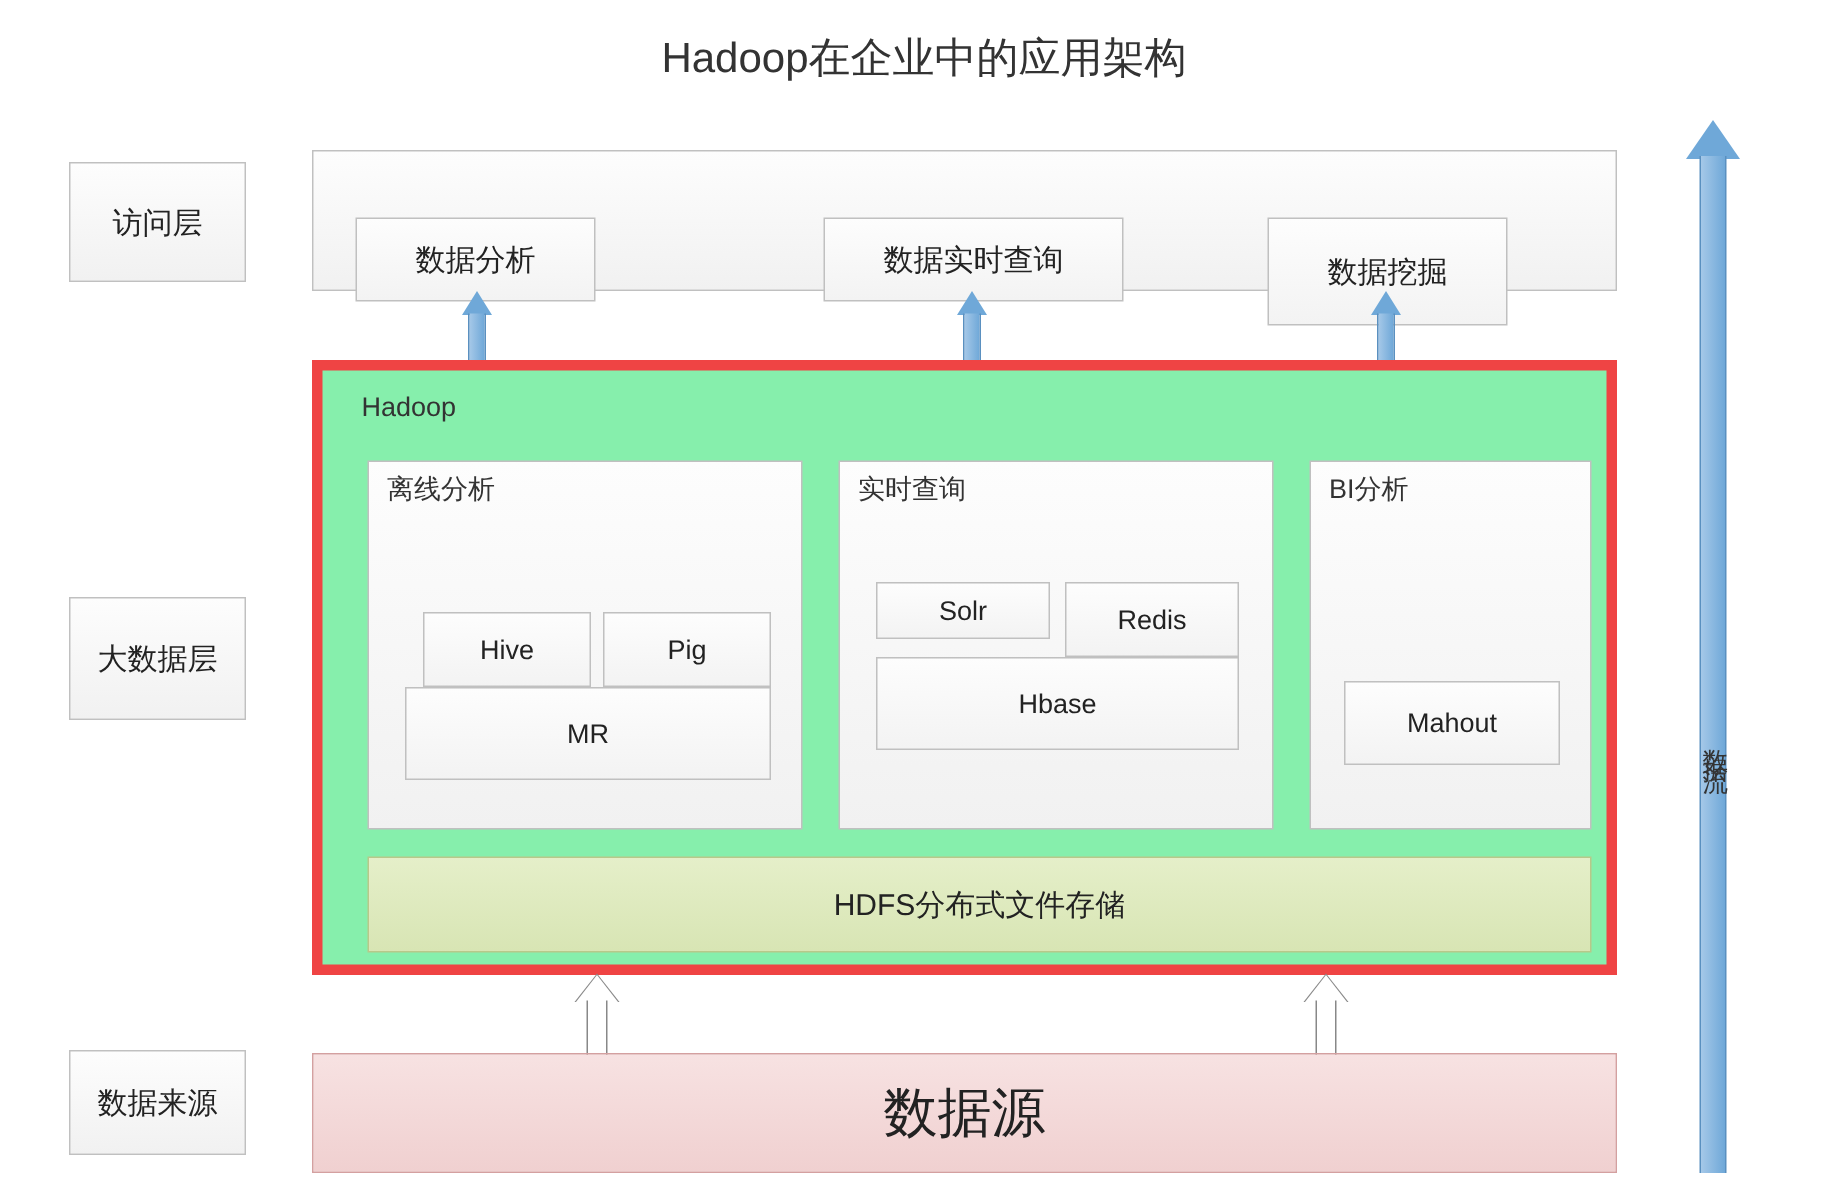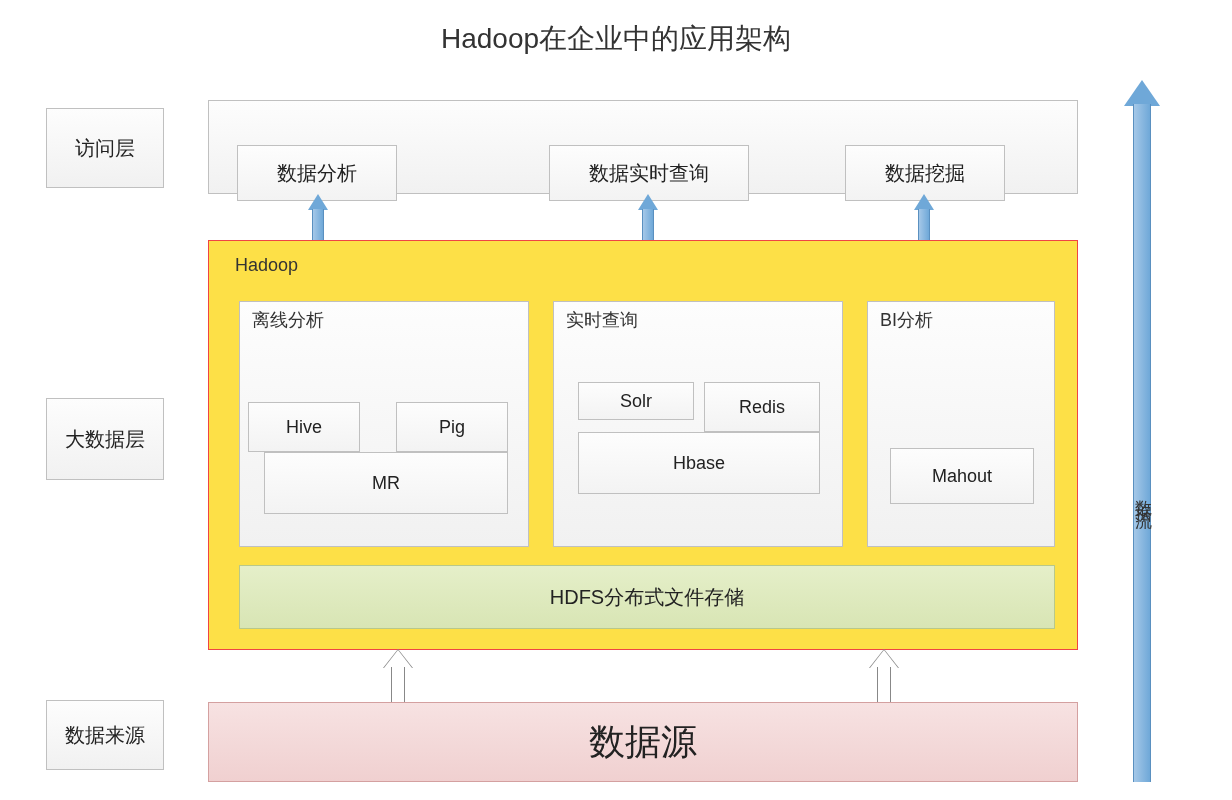--- a/index.html
+++ b/index.html
@@ -47,22 +47,22 @@
     display: flex;
     align-items: center;
     justify-content: center;
     font-size: 20px;
     padding: 12px 24px;
     color: #222;
     margin-top: 26px;
   }
   .hadoop-container {
     position: absolute;
-    background: #fde047;
-    border: 1px solid #ef4444;
+    background: #86efac;
+    border: 7px solid #ef4444;
   }
   .hadoop-label {
     position: absolute;
     font-size: 18px;
     color: #333;
   }
   .module-group {
     position: absolute;
     border: 1px solid #c0c0c0;
     background: linear-gradient(to bottom, #fdfdfd, #f1f1f1);
@@ -182,42 +182,42 @@
 
 <div class="title">Hadoop在企业中的应用架构</div>
 
 <div class="layer-label" style="left:46px; top:108px; width:118px; height:80px;">访问层</div>
 <div class="layer-label" style="left:46px; top:398px; width:118px; height:82px;">大数据层</div>
 <div class="layer-label" style="left:46px; top:700px; width:118px; height:70px;">数据来源</div>
 
 <div class="access-layer" style="left:208px; top:100px; width:870px; height:94px;">
   <div class="access-box" style="position:absolute; left:28px; top:18px; width:160px; height:56px;">数据分析</div>
   <div class="access-box" style="position:absolute; left:340px; top:18px; width:200px; height:56px;">数据实时查询</div>
-  <div class="access-box" style="position:absolute; left:636px; top:18px; width:160px; height:56px;">数据挖掘</div>
+  <div class="access-box" style="position:absolute; left:636px; top:18px; width:160px; height:72px;">数据挖掘</div>
 </div>
 
 <div class="arrow-blue-up" style="left:308px; top:194px; height:108px;">
   <div class="head"></div>
   <div class="shaft" style="top:15px; height:93px;"></div>
 </div>
 <div class="arrow-blue-up" style="left:638px; top:194px; height:108px;">
   <div class="head"></div>
   <div class="shaft" style="top:15px; height:93px;"></div>
 </div>
 <div class="arrow-blue-up" style="left:914px; top:194px; height:108px;">
   <div class="head"></div>
   <div class="shaft" style="top:15px; height:93px;"></div>
 </div>
 
 <div class="hadoop-container" style="left:208px; top:240px; width:870px; height:410px;">
   <div class="hadoop-label" style="top:14px; left:26px;">Hadoop</div>
 
   <div class="module-group" style="left:30px; top:60px; width:290px; height:246px;">
     <div class="module-group-title">离线分析</div>
-    <div class="tech-box" style="left:8px; top:100px; width:112px; height:50px;">Hive</div>
+    <div class="tech-box" style="left:36px; top:100px; width:112px; height:50px;">Hive</div>
     <div class="tech-box" style="left:156px; top:100px; width:112px; height:50px;">Pig</div>
     <div class="tech-box" style="left:24px; top:150px; width:244px; height:62px;">MR</div>
   </div>
 
   <div class="module-group" style="left:344px; top:60px; width:290px; height:246px;">
     <div class="module-group-title">实时查询</div>
     <div class="tech-box" style="left:24px; top:80px; width:116px; height:38px;">Solr</div>
     <div class="tech-box" style="left:24px; top:130px; width:242px; height:62px;">Hbase</div>
     <div class="tech-box" style="left:150px; top:80px; width:116px; height:50px;">Redis</div>
   </div>

